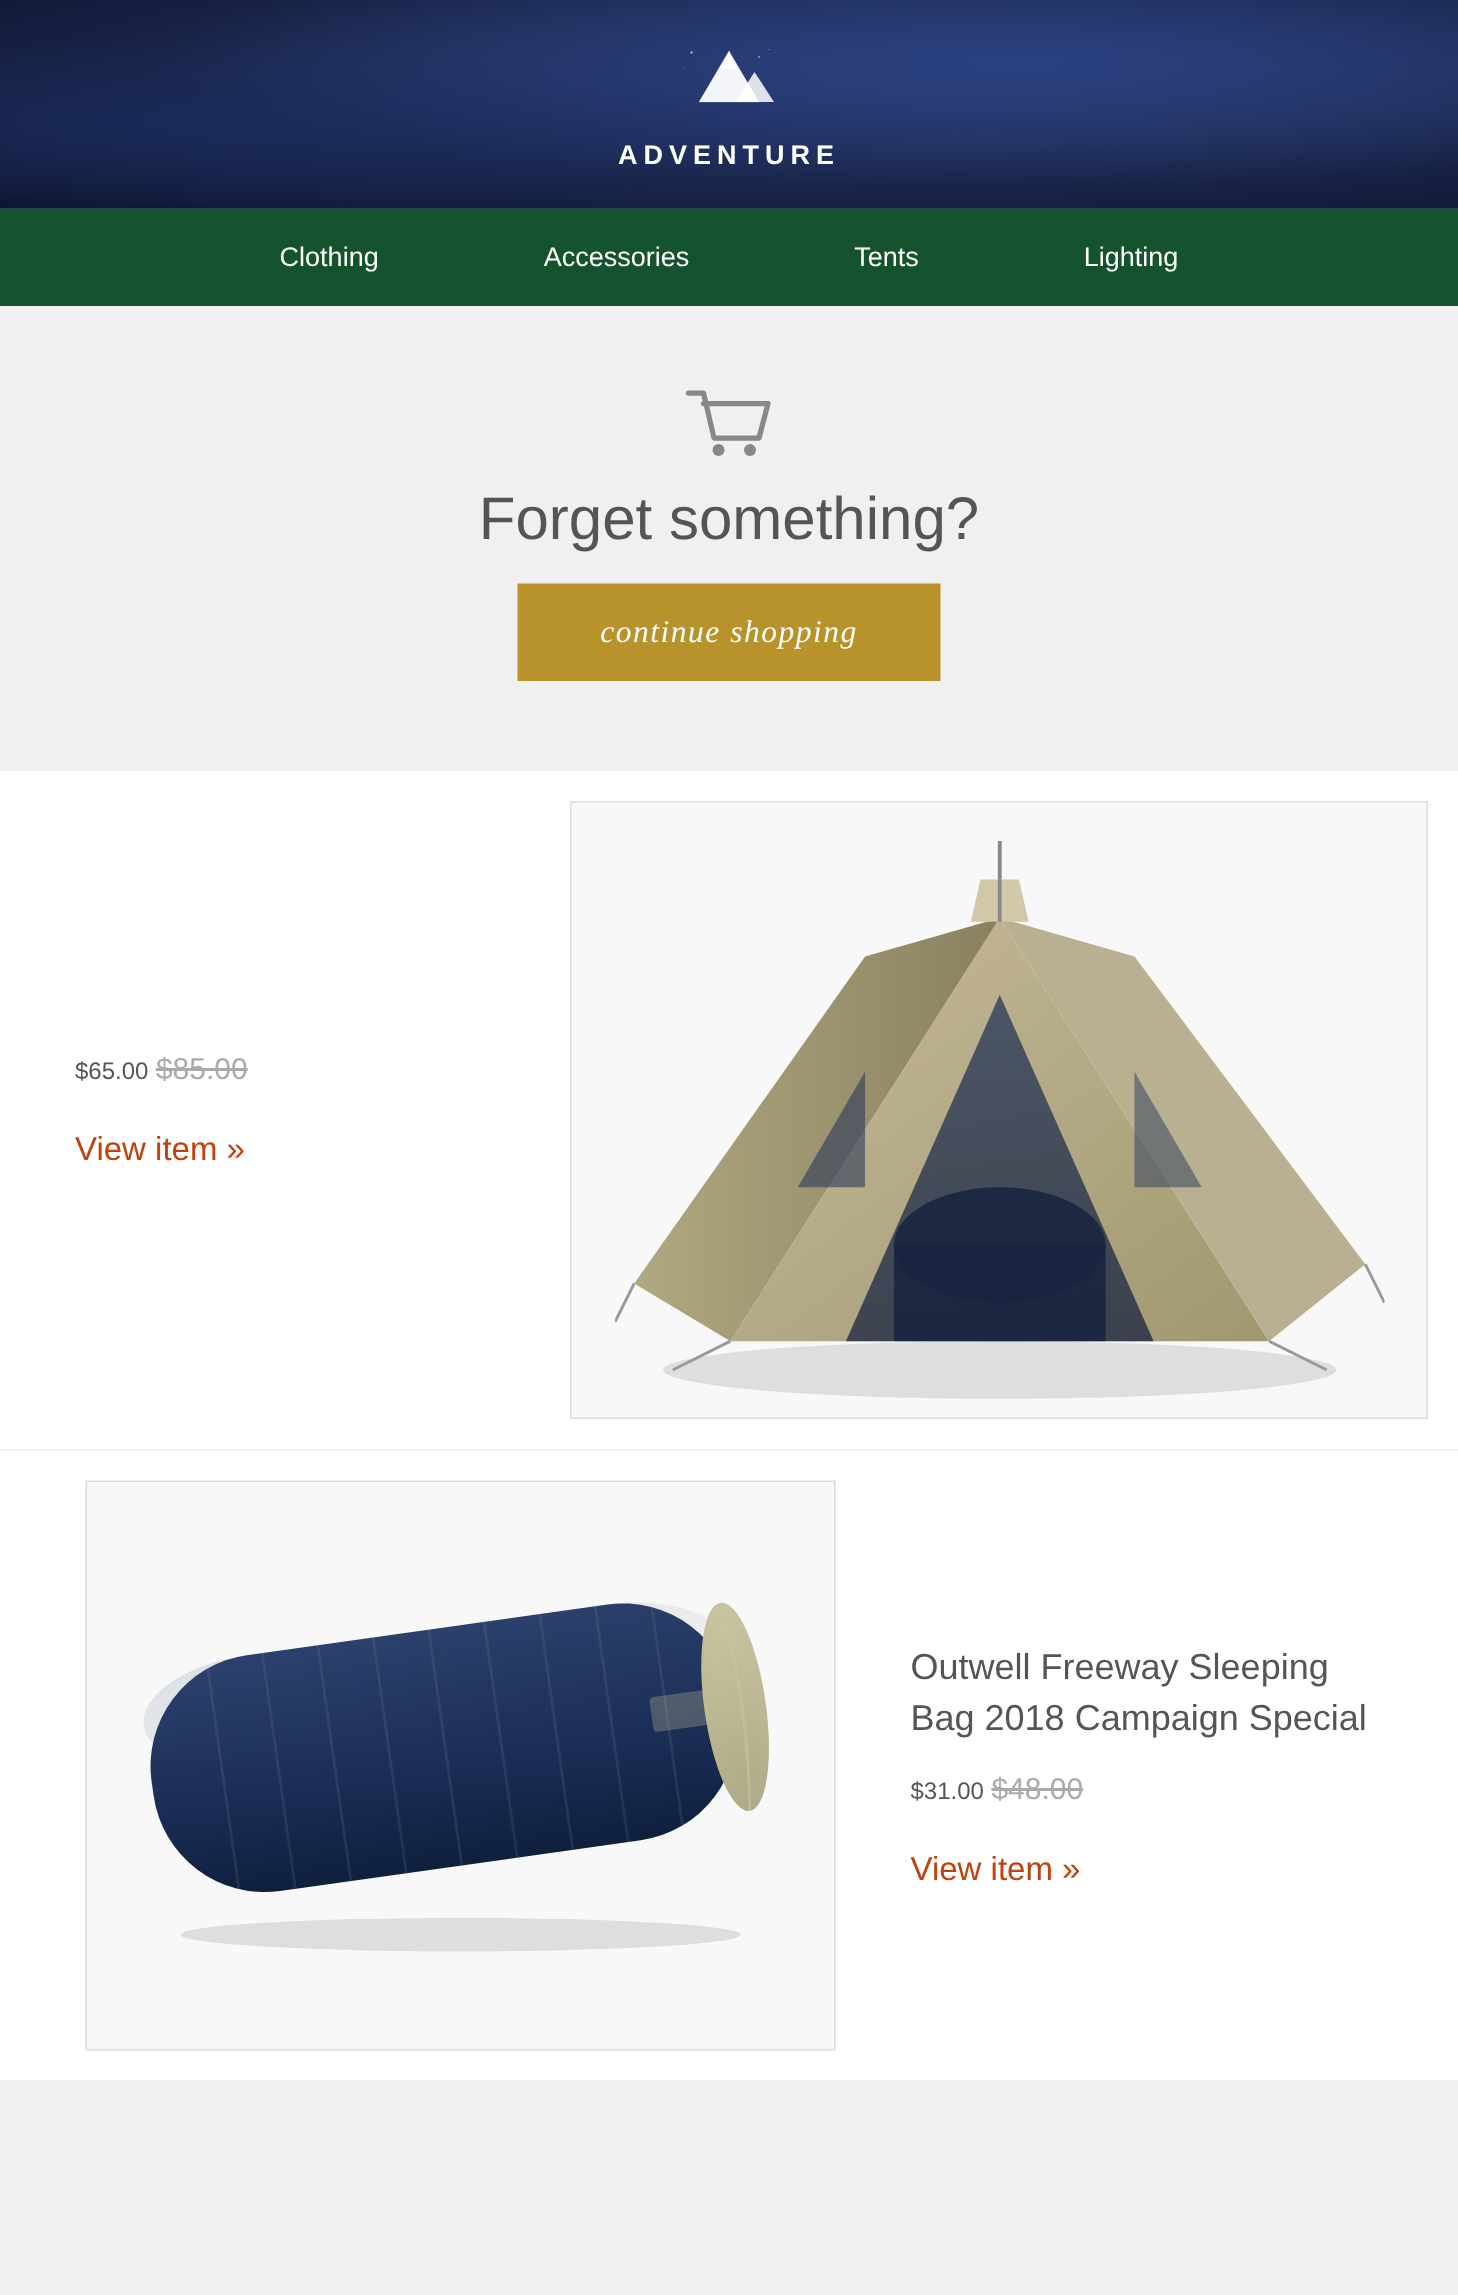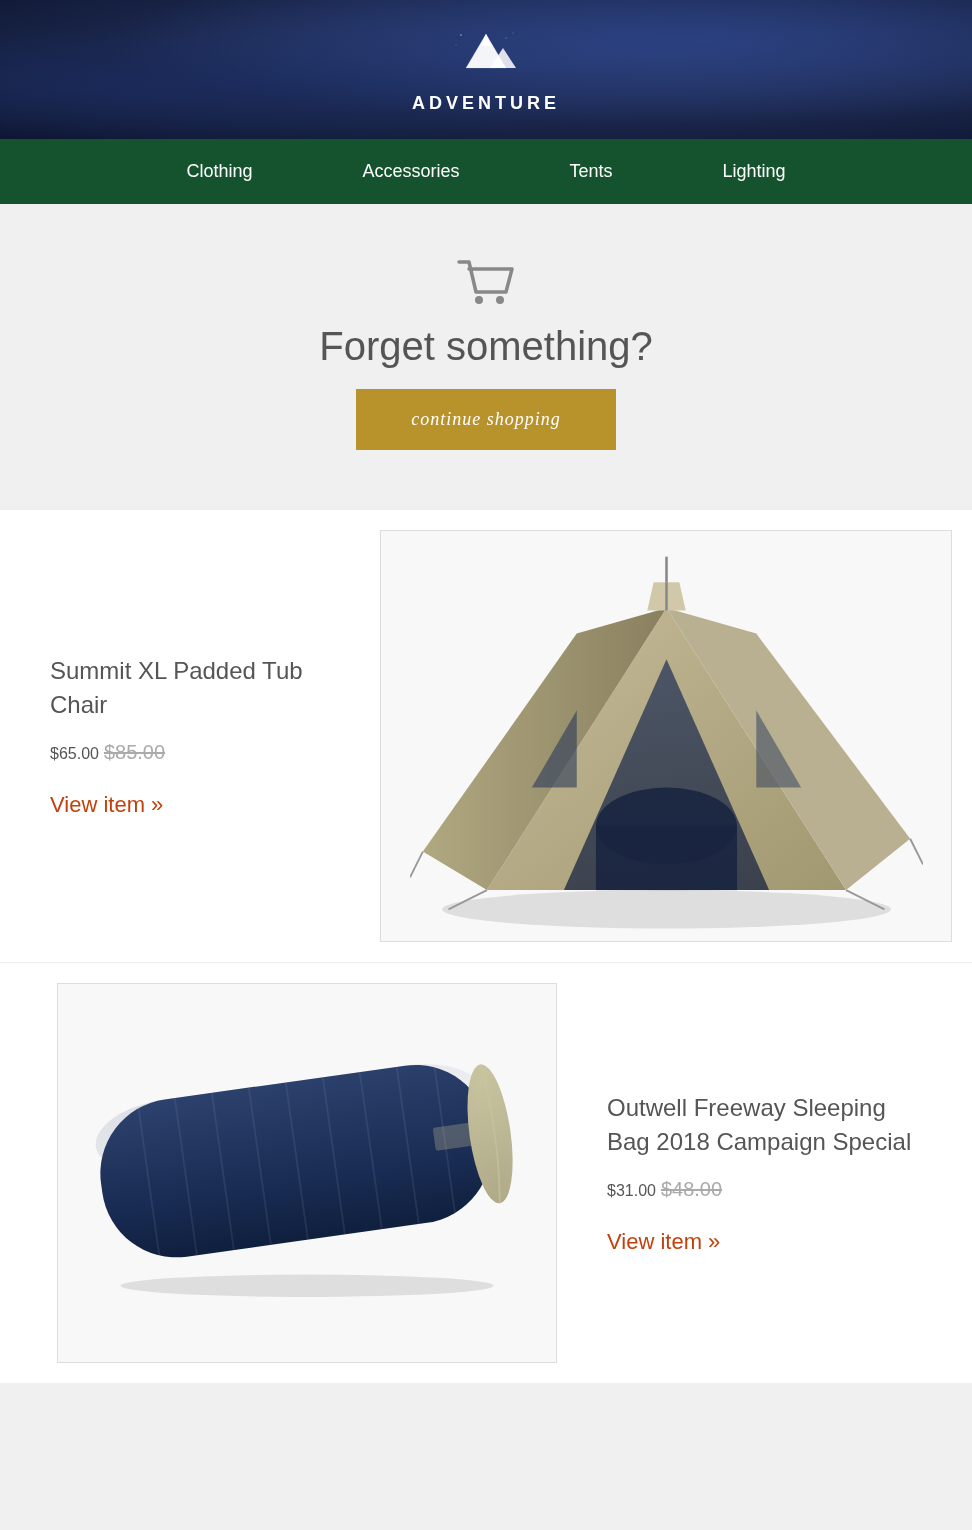--- a/index.html
+++ b/index.html
@@ -80,21 +80,21 @@
       color: #666;
       max-width: 680px;
       margin: 0 auto 35px;
       line-height: 1.6;
     }
     .continue-btn {
       background: #b8922a;
       color: white;
       border: none;
       padding: 20px 55px;
-      font-size: 18px;
+      font-size: 21px;
       cursor: pointer;
       letter-spacing: 1px;
       font-style: italic;
       font-family: Georgia, serif;
     }
 
     
     .products-section {
       background: white;
       padding: 0;
@@ -230,21 +230,20 @@
     </g>
   </svg>
   <h2 class="cart-title">Forget something?</h2>
   <button class="continue-btn">continue shopping</button>
 </section>
 
 <section class="products-section">
 
   <div class="product-1">
     <div class="product-1-info">
-      <h3 class="product-name">Summit XL Padded Tub Chair</h3>
       <div class="price-container">
         <span class="price-current">$65.00</span><span class="price-original">$85.00</span>
       </div>
       <a class="view-item-link" href="#">View item »</a>
     </div>
     <div class="product-1-image">
 
       <svg class="product-image-svg" viewBox="0 0 400 320" xmlns="http://www.w3.org/2000/svg">
 
         <ellipse cx="200" cy="295" rx="175" ry="15" fill="rgba(0,0,0,0.1)"></ellipse>

